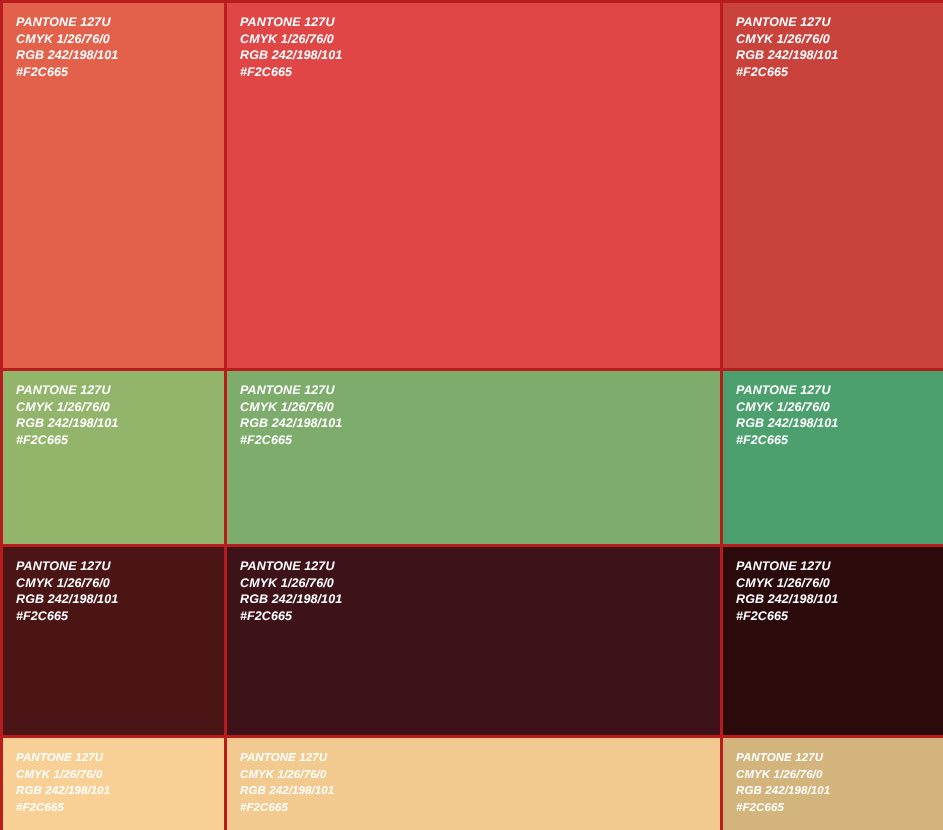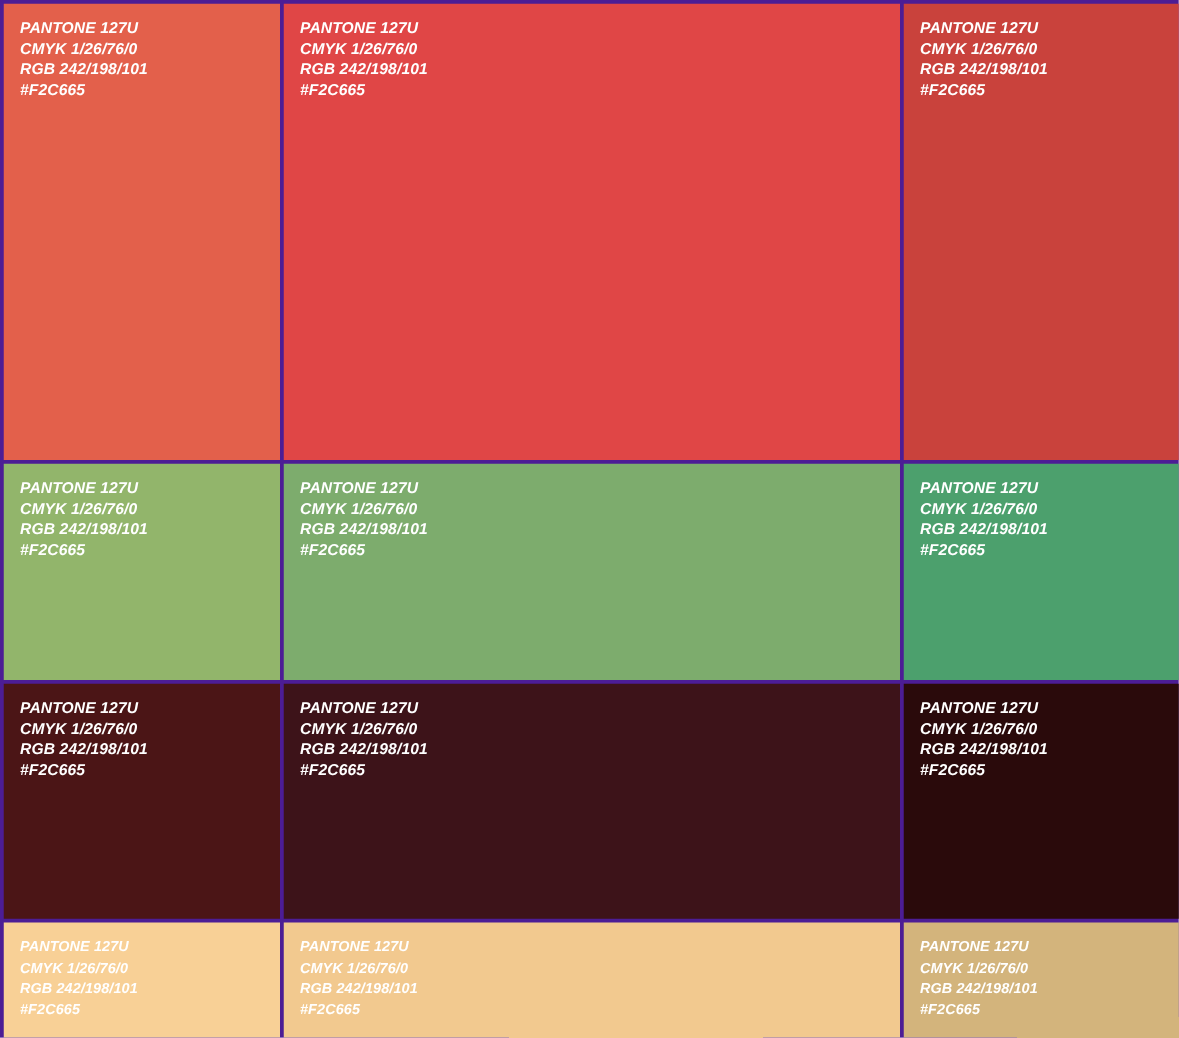--- a/index.html
+++ b/index.html
@@ -19,21 +19,21 @@
     width: 943px;
     height: 830px;
     display: grid;
     grid-template-columns: 221px 493px 223px;
     grid-template-rows: 365px 173px 188px 97px;
     column-gap: 3px;
     row-gap: 3px;
     padding-top: 3px;
     padding-left: 3px;
     box-sizing: border-box;
-    background: #4c1d95;
+    background: #b91c1c;
   }
 
   .swatch {
     position: relative;
     overflow: hidden;
   }
 
   .swatch-label {
     position: absolute;
     top: 11px;

